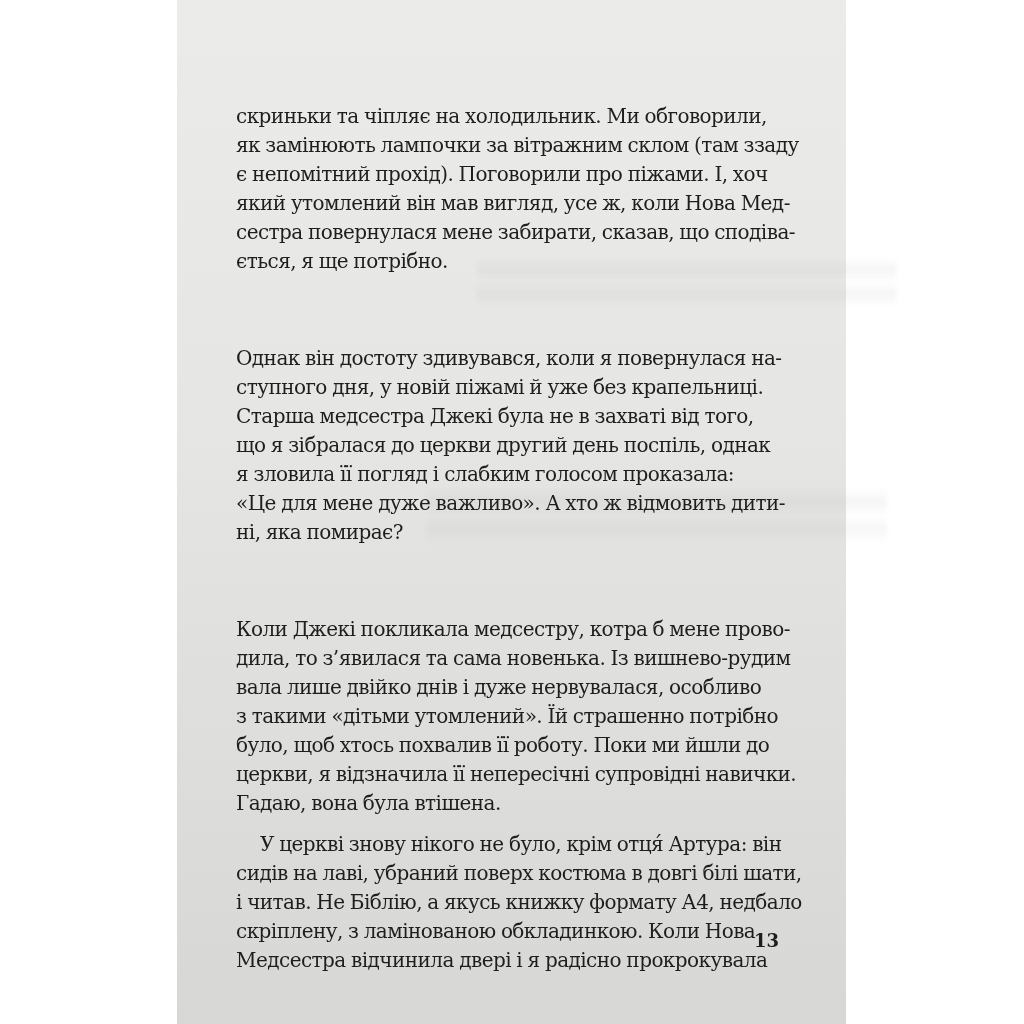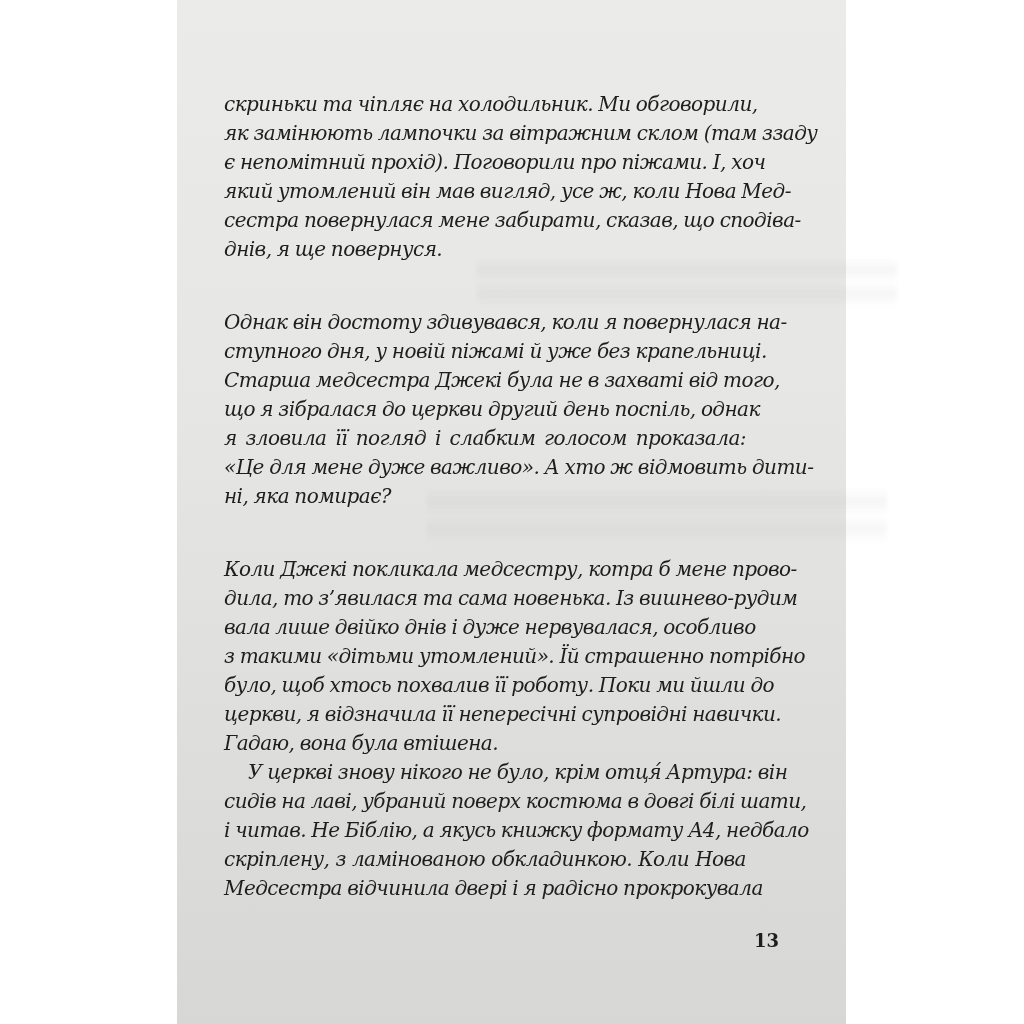--- a/index.html
+++ b/index.html
@@ -44,22 +44,21 @@
       top: 90px;
       width: 522px;
       font-family: "DejaVu Serif", "Liberation Serif", serif;
       font-size: 20px;
       line-height: 29px;
       color: #1e1e1e;
       letter-spacing: -0.55px;
       word-spacing: -0.5px;
     }
     .para {
-      margin: 0;
-      font-style: italic;
+      margin: 12px;
     }
     .line {
       display: block;
       white-space: nowrap;
       text-align: justify;
       text-align-last: justify;
       height: 29px;
     }
     .line.last {
       text-align-last: left;
@@ -87,21 +86,21 @@
   <div class="bleed2"></div>
 </div>
 
 <div class="text-column">
   <div class="para">
     <span class="line">скриньки та чіпляє на холодильник. Ми обговорили,</span>
     <span class="line">як замінюють лампочки за вітражним склом (там ззаду</span>
     <span class="line">є непомітний прохід). Поговорили про піжами. І, хоч</span>
     <span class="line">який утомлений він мав вигляд, усе ж, коли Нова Мед-</span>
     <span class="line">сестра повернулася мене забирати, сказав, що сподіва-</span>
-    <span class="line last">днів, я ще повернуся.</span>
+    <span class="line last">ється, я ще потрібно.</span>
   </div>
   <div class="gap-after-p1"></div>
   <div class="para">
     <span class="line">Однак він достоту здивувався, коли я повернулася на-</span>
     <span class="line">ступного дня, у новій піжамі й уже без крапельниці.</span>
     <span class="line">Старша медсестра Джекі була не в захваті від того,</span>
     <span class="line">що я зібралася до церкви другий день поспіль, однак</span>
     <span class="line">я зловила її погляд і слабким голосом проказала:</span>
     <span class="line">«Це для мене дуже важливо». А хто ж відмовить дити-</span>
     <span class="line last">ні, яка помирає?</span>

